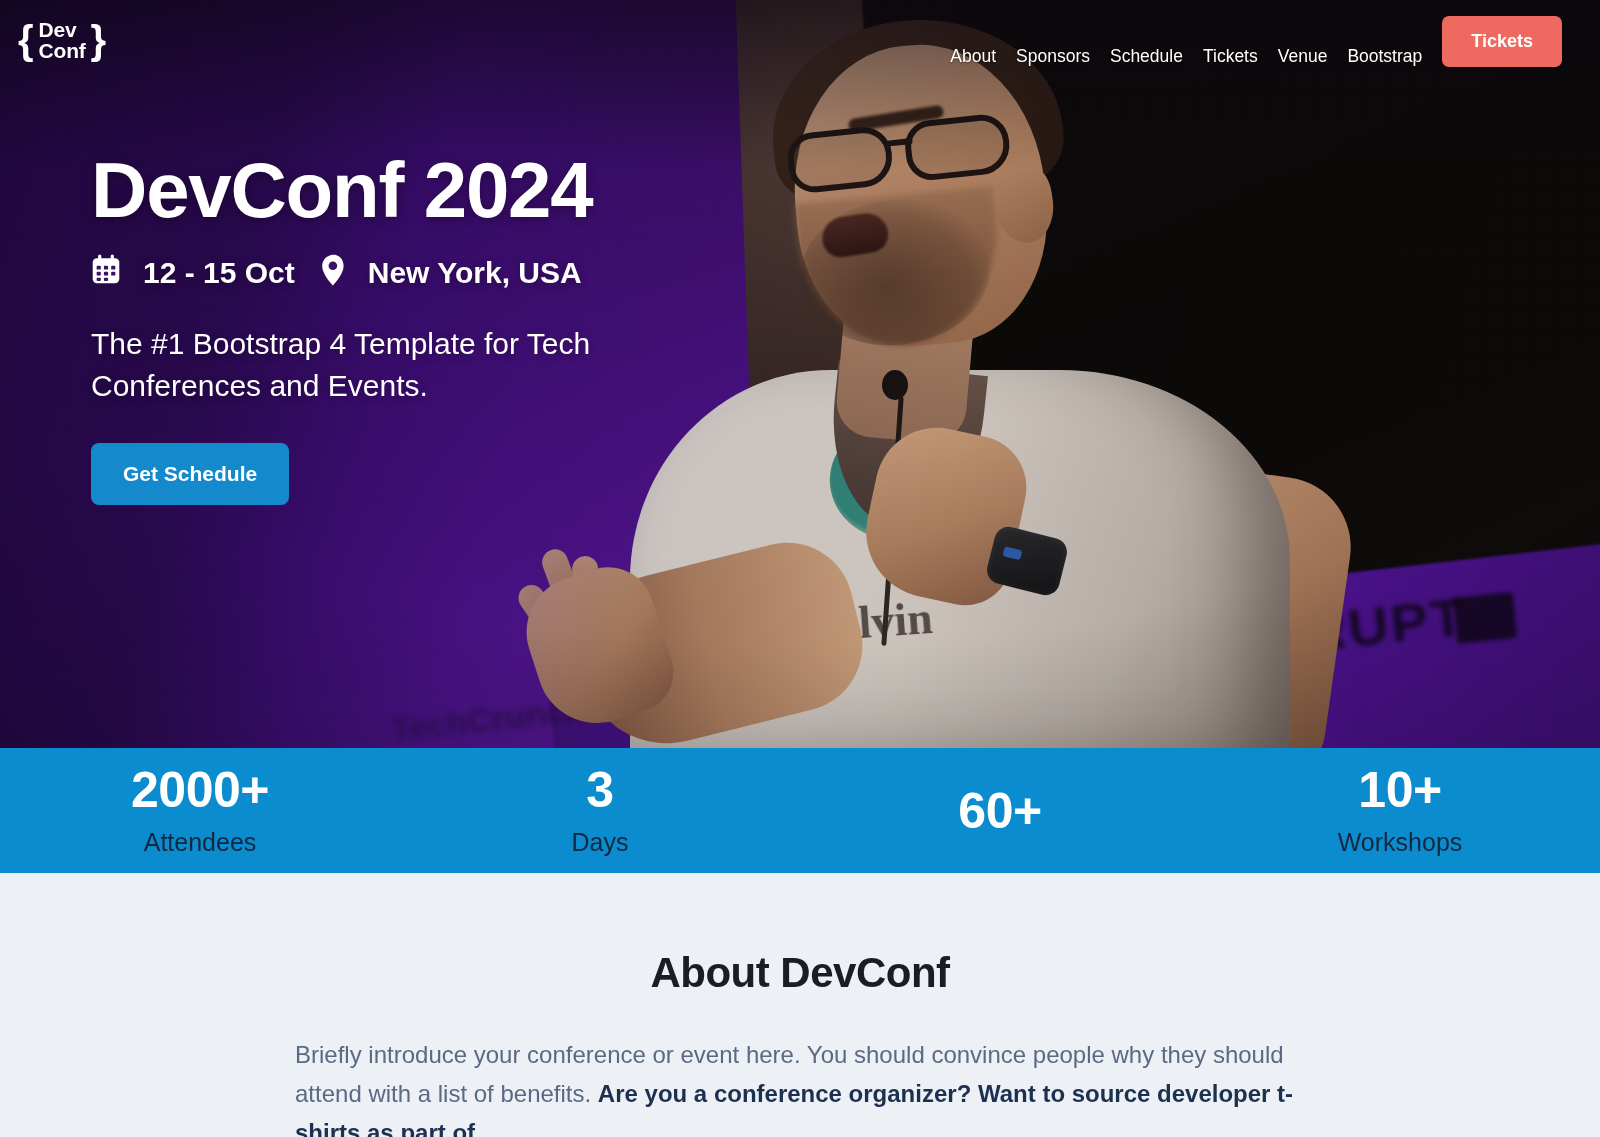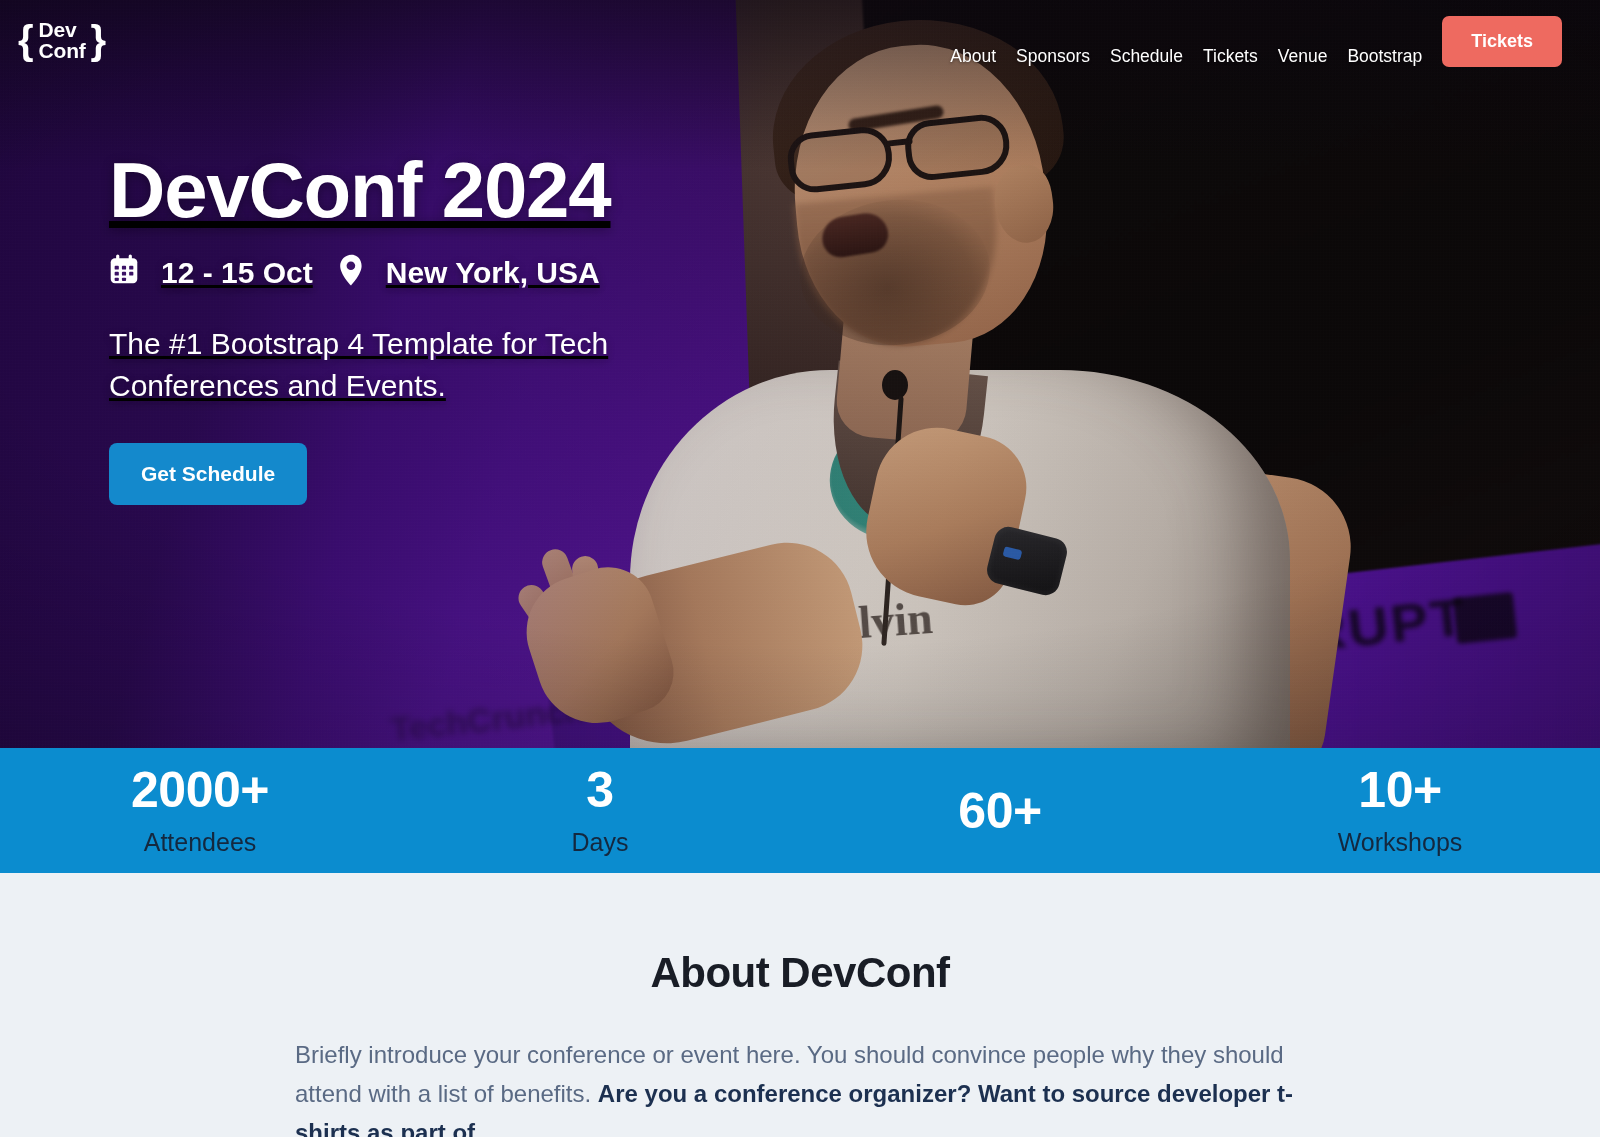--- a/index.html
+++ b/index.html
@@ -291,21 +291,21 @@
     border:none;
     border-radius:7px;
     padding:15px 29px;
     cursor:pointer;
     margin-right:16px;
     white-space:nowrap;
   }
 
   
   .hero-content {
-    position:absolute; left:109px; top:150px; z-index:30;text-decoration:underline;
+    position:absolute; left:91px; top:150px; z-index:30;
   }
   .hero-title {
     font:700 78px/1.05 "Liberation Sans", sans-serif;
     color:#fff;
     letter-spacing:-1.2px;
     text-shadow:0 2px 12px rgba(0,0,0,.35);
   }
   .hero-meta {
     display:flex; align-items:center; gap:26px;
     margin-top:22px;

